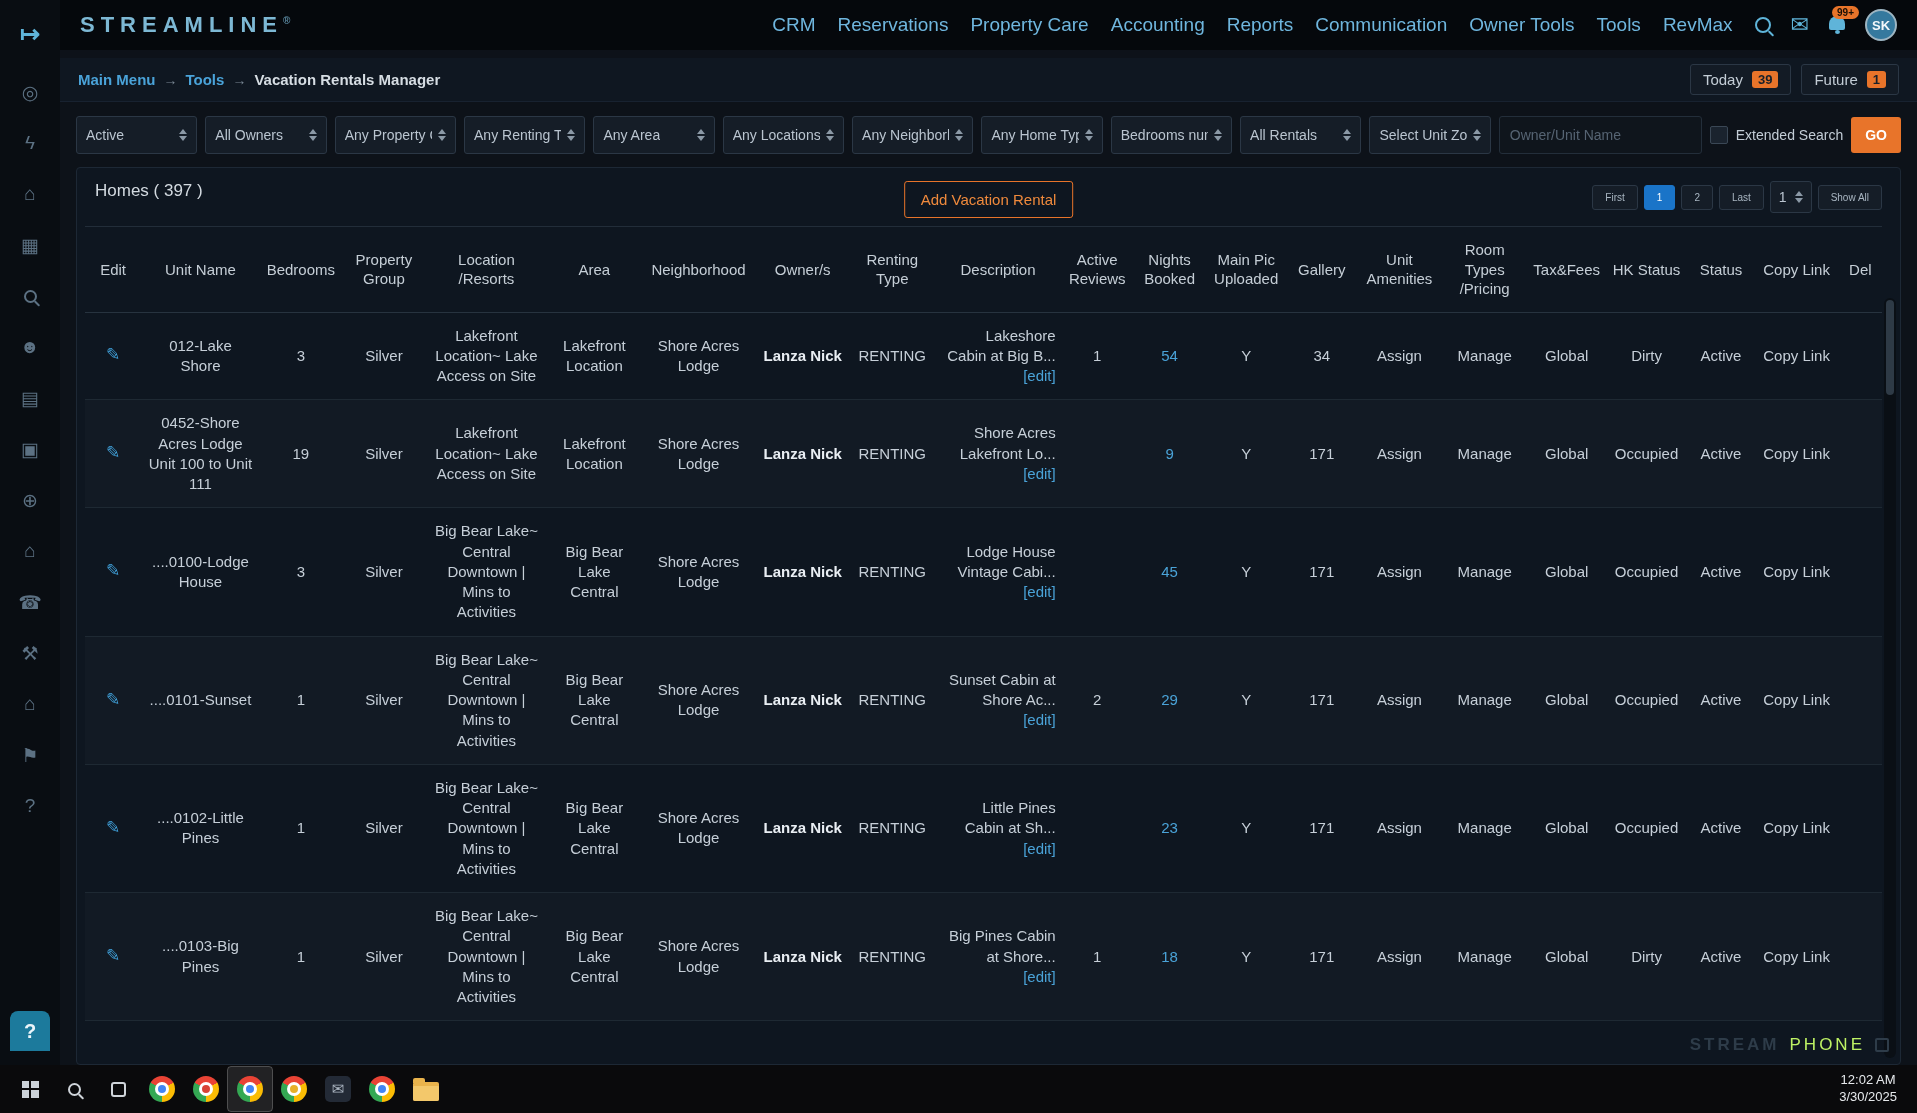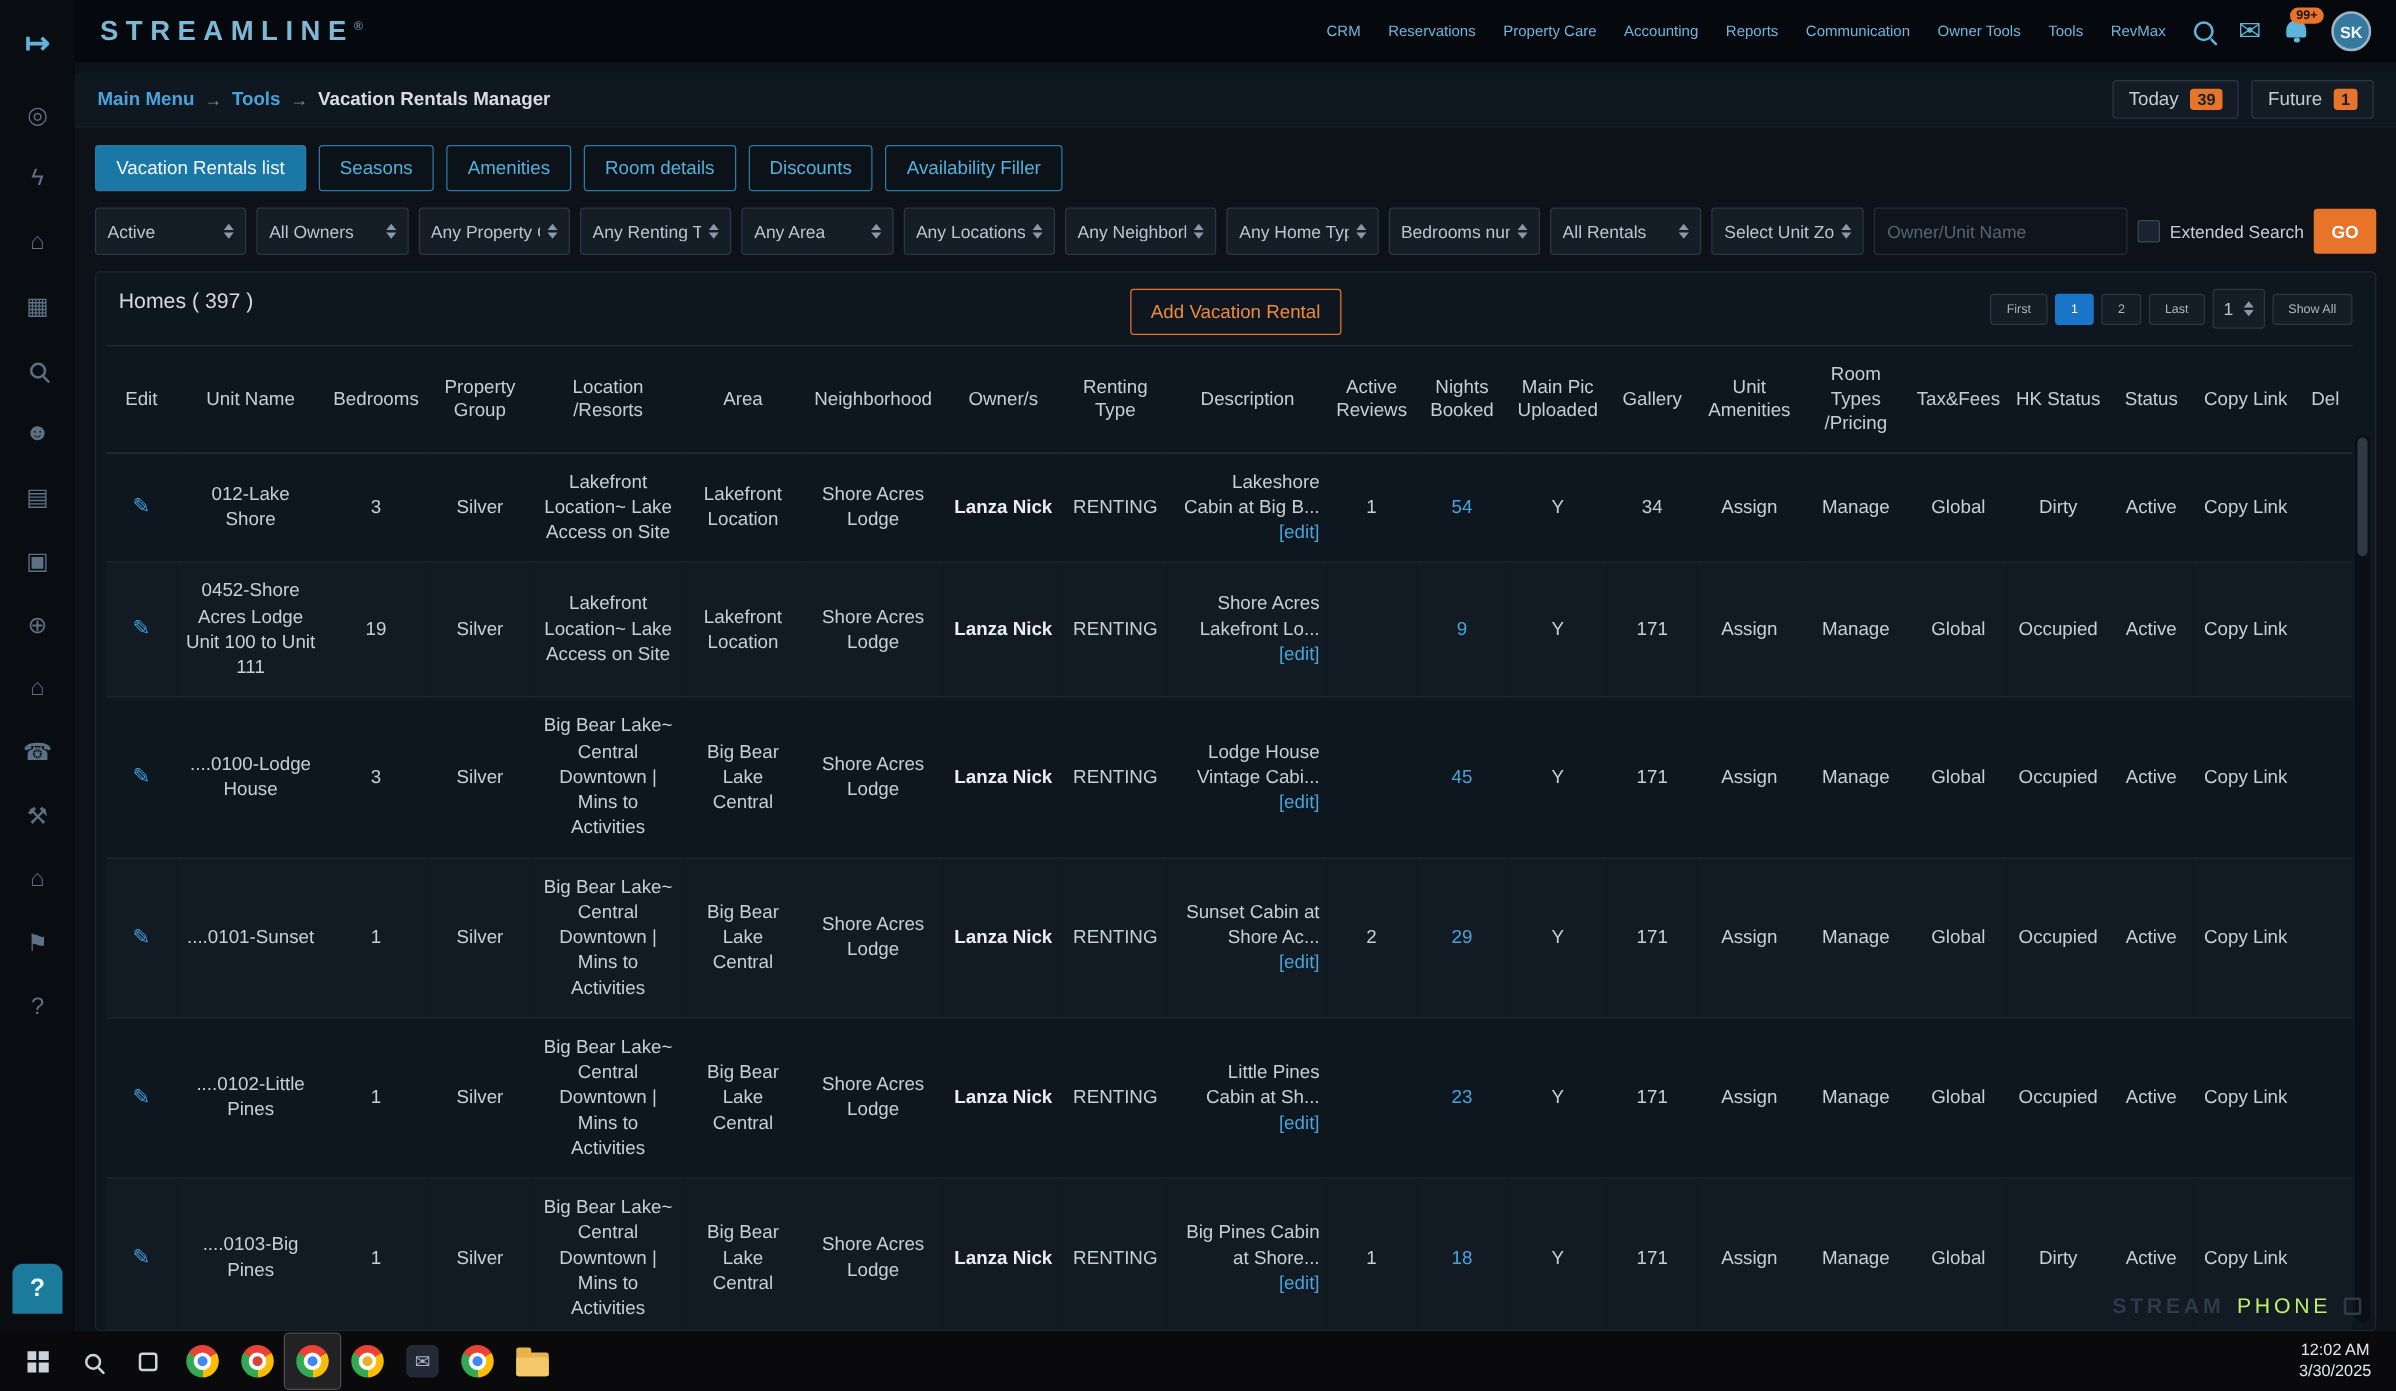--- a/index.html
+++ b/index.html
@@ -16,21 +16,21 @@
   .side-icon{width:40px;height:40px;display:flex;align-items:center;justify-content:center;color:#5c7183;font-size:19px;margin-bottom:11px;cursor:pointer;flex:0 0 auto}
   .side-icon.logo-mark{color:var(--teal);font-size:24px;font-weight:bold;margin-bottom:18px}
   .side-spacer{flex:1}
   .side-help{width:40px;height:40px;background:#1c7a9c;border-radius:8px 8px 0 0;color:#eaf5fa;font-size:20px;font-weight:bold;display:flex;align-items:center;justify-content:center;cursor:pointer}
 
   
   .topbar{position:absolute;left:60px;top:0;right:0;height:50px;background:var(--topbar);display:flex;align-items:center;padding:0 20px;gap:22px}
   .logo{font-size:22px;font-weight:bold;letter-spacing:6px;color:#7db8d4;cursor:pointer;white-space:nowrap}
   .logo sup{font-size:10px;letter-spacing:0;color:#5c8ba3}
   .top-nav{margin-left:auto;display:flex;gap:22px}
-  .top-nav a{color:#6fb6de;font-size:12px;text-decoration:none;white-space:nowrap;cursor:pointer}
+  .top-nav a{color:#6fb6de;font-size:19px;text-decoration:none;white-space:nowrap;cursor:pointer}
   .top-icons{display:flex;align-items:center;gap:20px;color:var(--teal)}
   .icon-search{display:inline-block;position:relative;width:13px;height:13px;border:2px solid currentColor;border-radius:50%}
   .icon-search::after{content:"";position:absolute;width:2px;height:7px;background:currentColor;right:-3px;bottom:-6px;transform:rotate(-45deg);border-radius:1px}
   .icon-mail{font-size:22px;line-height:1}
   .bell-wrap{position:relative;cursor:pointer}
   .icon-bell{display:inline-block;position:relative;width:16px;height:14px;background:currentColor;border-radius:8px 8px 2px 2px}
   .icon-bell::after{content:"";position:absolute;left:50%;bottom:-4px;width:5px;height:4px;margin-left:-2.5px;background:currentColor;border-radius:50%}
   .badge-99{position:absolute;top:-10px;right:-14px;background:var(--orange);color:#1a0f05;font-size:10px;font-weight:bold;padding:1px 5px;border-radius:8px}
   .avatar{width:32px;height:32px;border-radius:50%;background:#35799e;border:2px solid #9db5c2;color:#f2f7fa;font-size:13px;font-weight:bold;display:flex;align-items:center;justify-content:center;cursor:pointer}
 
@@ -174,28 +174,20 @@
       </button>
       <button class="count-btn">
         <span>Future</span>
         <span class="count-badge">1</span>
       </button>
     </div>
   </div>
 
   <div class="content">
 
-    <div class="tabs">
-      <button class="tab active">Vacation Rentals list</button>
-      <button class="tab">Seasons</button>
-      <button class="tab">Amenities</button>
-      <button class="tab">Room details</button>
-      <button class="tab">Discounts</button>
-      <button class="tab">Availability Filler</button>
-    </div>
 
     <div class="filters">
       <div class="select">
           <span class="lbl">Active</span>
           <span class="caret">
             <i class="up"></i>
             <i class="dn"></i>
           </span>
         </div>
       <div class="select">

